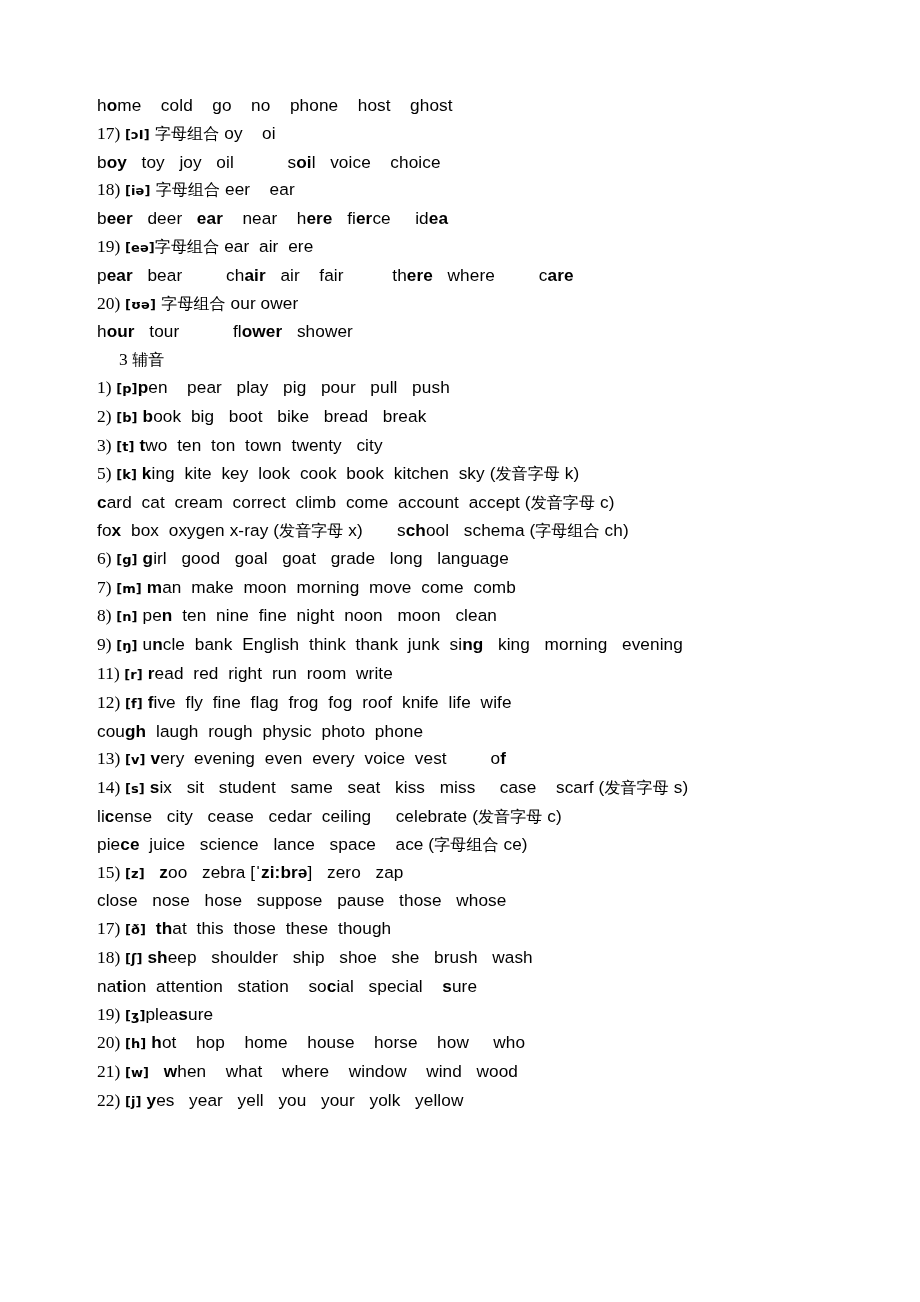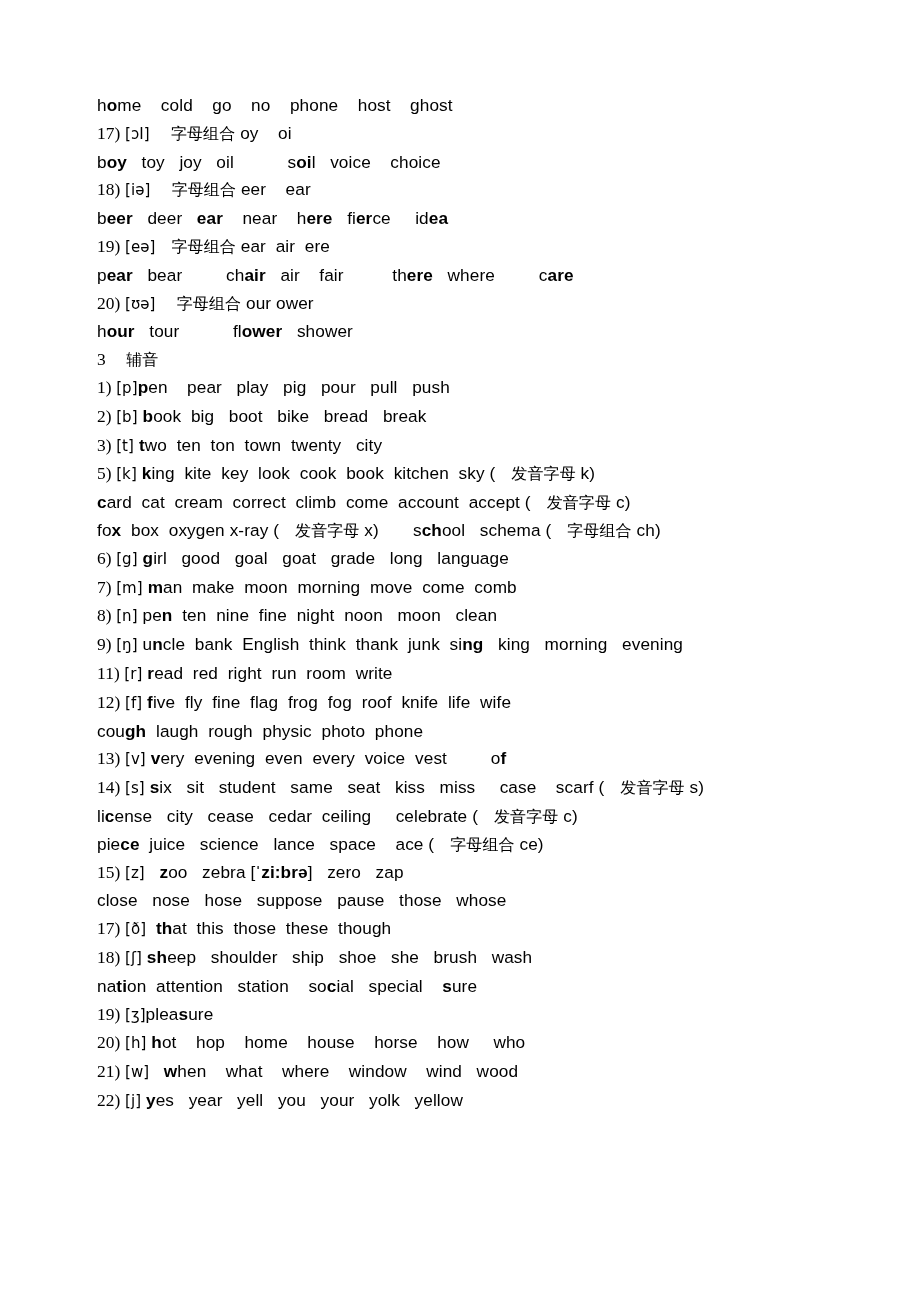--- a/index.html
+++ b/index.html
@@ -25,33 +25,33 @@
   }
   .line {
     font-size: 17.2px;
     line-height: 27.8px;
     white-space: pre;
     letter-spacing: 0.1px;
     color: #000000;
   }
   .line.heading {
     font-size: 17.2px;
+    margin-left: 22px;
   }
   b, .b {
     font-weight: bold;
   }
   .ipa {
-    font-weight: normal;
+    font-weight: bold;
     font-family: "DejaVu Sans", "Liberation Sans", sans-serif;
-    font-size: 15px;
+    font-size: 13px;
   }
   .cn {
     font-family: "DejaVu Sans", "Liberation Sans", sans-serif;
     font-size: 16px;
-    padding-left: 16px;
   }
   .num {
     font-family: "Liberation Serif", "DejaVu Serif", serif;
     font-size: 17.4px;
     text-align: center;
   }
 </style>
 </head>
 <body>
 

